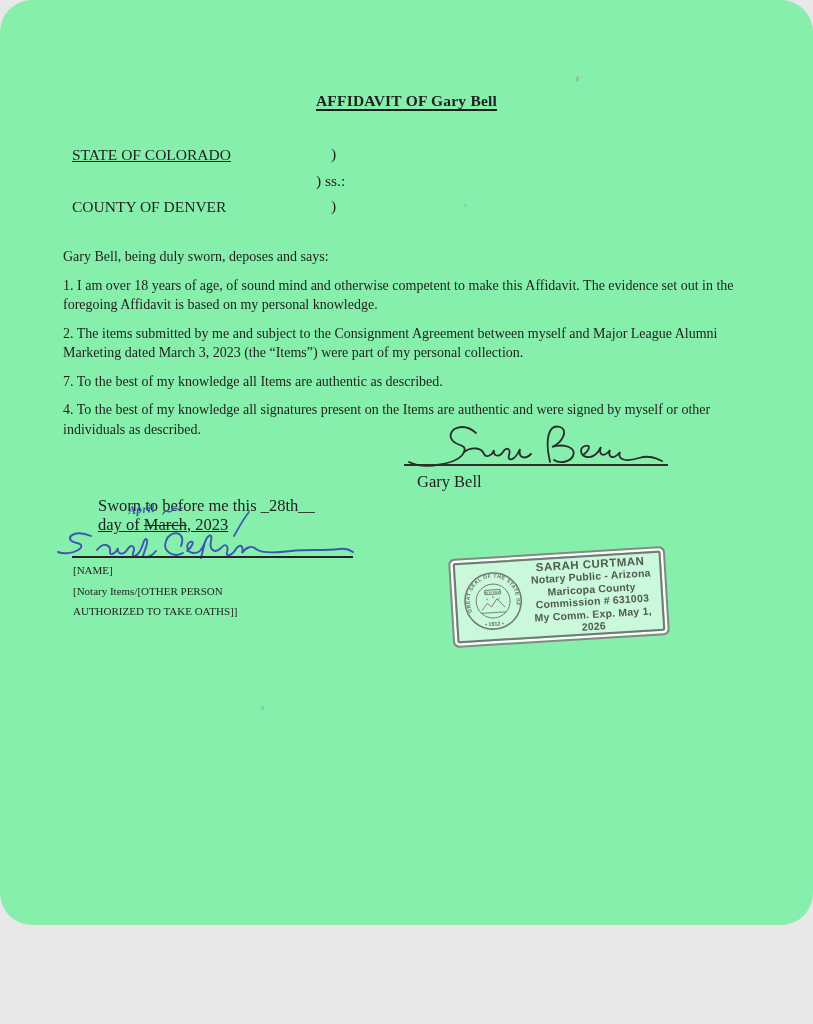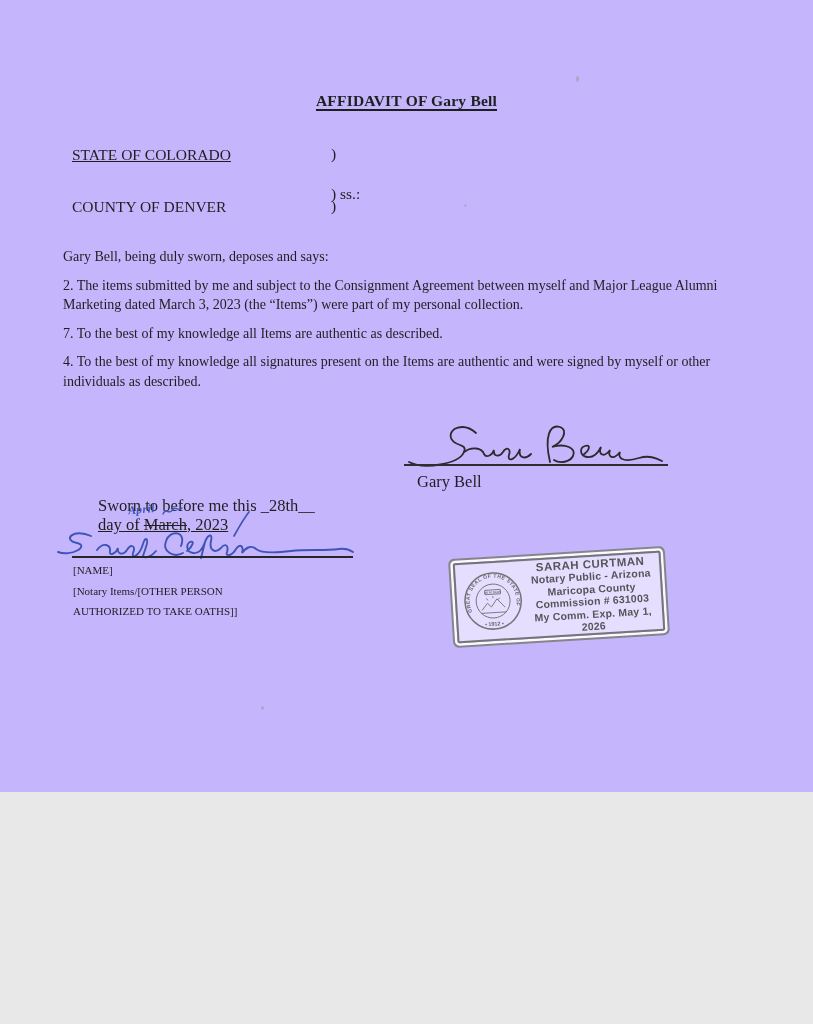--- a/index.html
+++ b/index.html
@@ -1,33 +1,33 @@
 <!DOCTYPE html>
 <html><head>
 <meta charset="utf-8">
 <style>
   html,body { margin:0; padding:0; background:#e8e8e8; }
   .page {
-    position:relative; width:813px; height:792px; margin:0 auto;
-    background:#c4b5fd; overflow:hidden;
-    font-family:"Liberation Serif", serif; color:#1f1f1f;
+    position:relative; width:813px; height:925px; margin:0 auto;
+    background:#86efac; overflow:hidden;
+    font-family:"Liberation Serif", serif; color:#1f1f1f;border-radius:32px;
   }
 
   
   .doc-title {
     position:absolute; left:0; right:0; top:92px; text-align:center;
     font-size:15.5px; font-weight:bold; letter-spacing:.2px;
     text-decoration:underline; text-decoration-thickness:1.5px; text-underline-offset:3px;
   }
 
   
   .venue-item { position:absolute; font-size:15.5px; }
   .v-state  { left:72px;  top:146px;text-decoration:underline; }
   .v-paren1 { left:331px; top:145px; }
-  .v-ss     { left:331px; top:172px;margin-top:13px; }
+  .v-ss     { left:316px; top:172px; }
   .v-county { left:72px;  top:198px; }
   .v-paren2 { left:331px; top:197px; }
 
   
   .body-text { position:absolute; left:63px; top:247px; width:694px; }
   .body-text p { margin:0 0 9px 0; font-size:14px; line-height:19.5px; }
 
   
   .sig-gary { position:absolute; left:398px; top:421px; }
   .sig-line-gary { position:absolute; left:404px; top:464px; width:264px; height:1.6px; background:#2e2e2e; }
@@ -80,20 +80,21 @@
   <div class="doc-title">AFFIDAVIT OF Gary Bell</div>
 
   <div class="venue-item v-state">STATE OF COLORADO</div>
   <div class="venue-item v-paren1">)</div>
   <div class="venue-item v-ss">) ss.:</div>
   <div class="venue-item v-county">COUNTY OF DENVER</div>
   <div class="venue-item v-paren2">)</div>
 
   <div class="body-text">
     <p>Gary Bell, being duly sworn, deposes and says:</p>
+    <p>1. I am over 18 years of age, of sound mind and otherwise competent to make this Affidavit. The evidence set out in the foregoing Affidavit is based on my personal knowledge.</p>
     <p>2. The items submitted by me and subject to the Consignment Agreement between myself and Major League Alumni Marketing dated March 3, 2023 (the “Items”) were part of my personal collection.</p>
     <p>7. To the best of my knowledge all Items are authentic as described.</p>
     <p>4. To the best of my knowledge all signatures present on the Items are authentic and were signed by myself or other individuals as described.</p>
   </div>
 
   <svg class="sig-gary" width="272" height="48" viewBox="0 0 272 48" fill="none">
     <g stroke="#2b2b2b" stroke-width="1.8" stroke-linecap="round" fill="none">
       <path d="M78,12 C66,1 50,7 53,17 C56,26 70,22 66,31 C61,43 26,49 11,41"></path>
       <path d="M66,31 C74,25 84,27 86,33 C88,37 94,35 96,29 C95,35 101,37 105,31 C109,25 113,28 111,34 C109,41 117,40 122,28 C120,37 127,39 133,33"></path>
       <path d="M152,41 C146,15 152,3 162,6 C171,9 164,22 154,26 C167,22 179,27 175,35 C172,41 162,43 156,39"></path>

